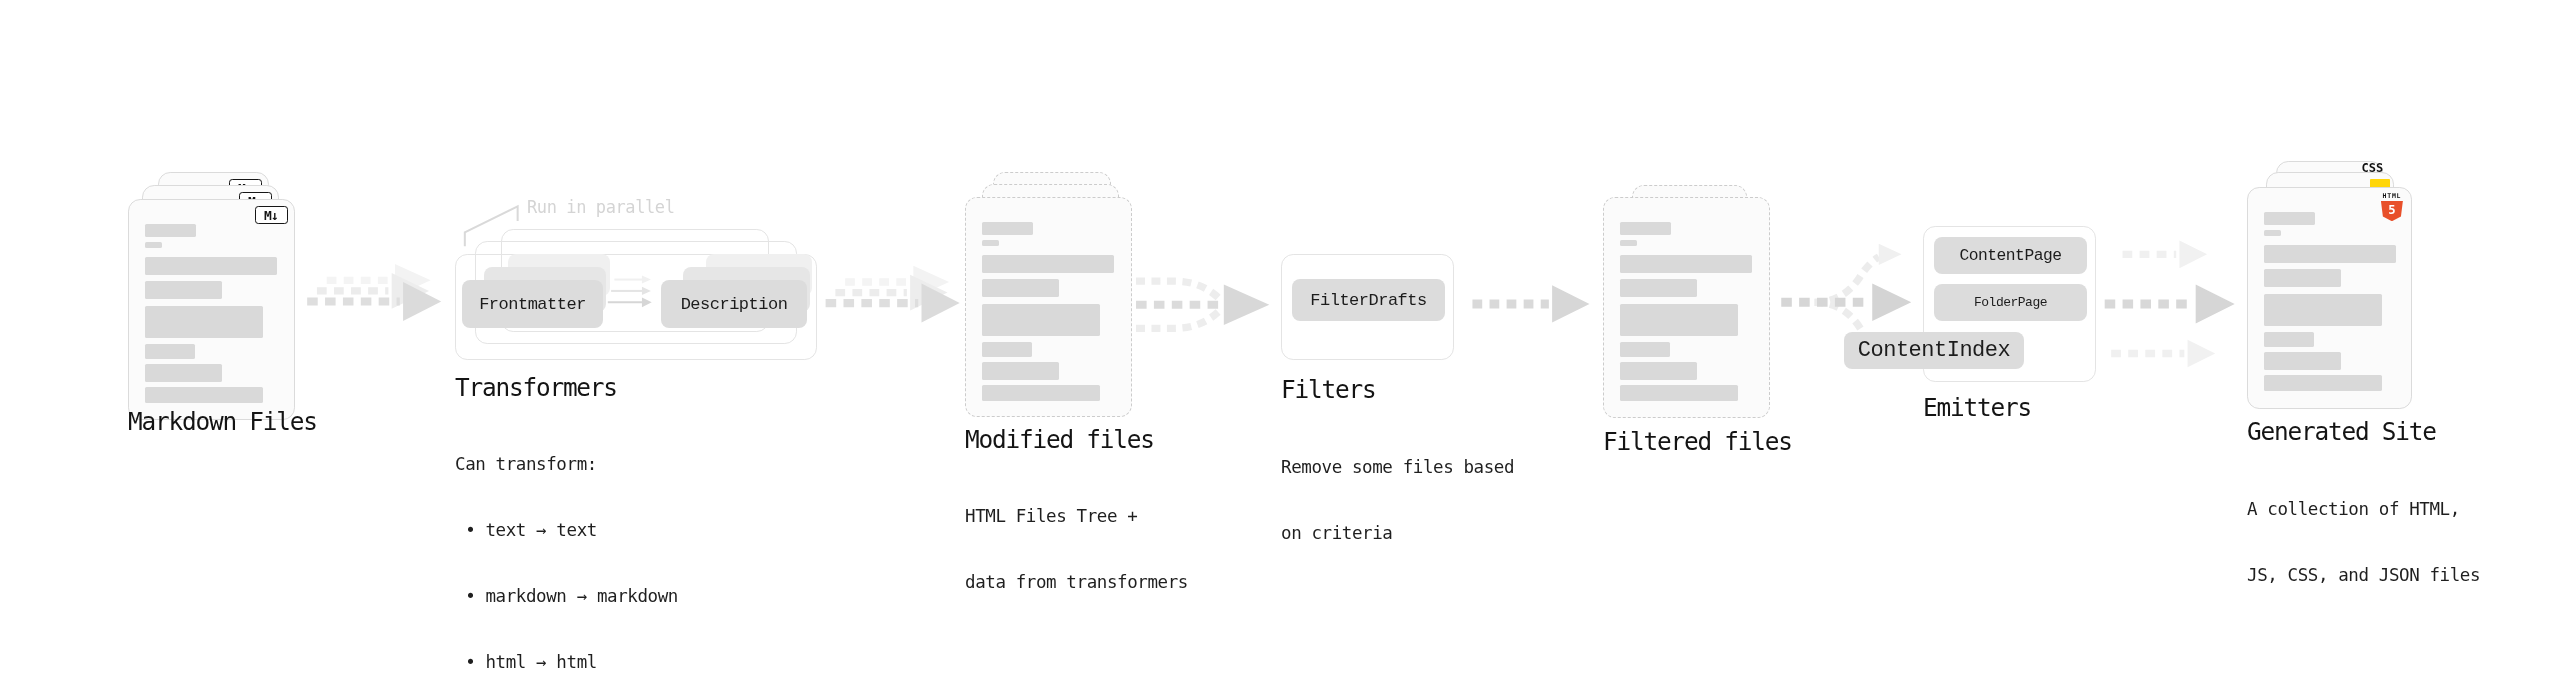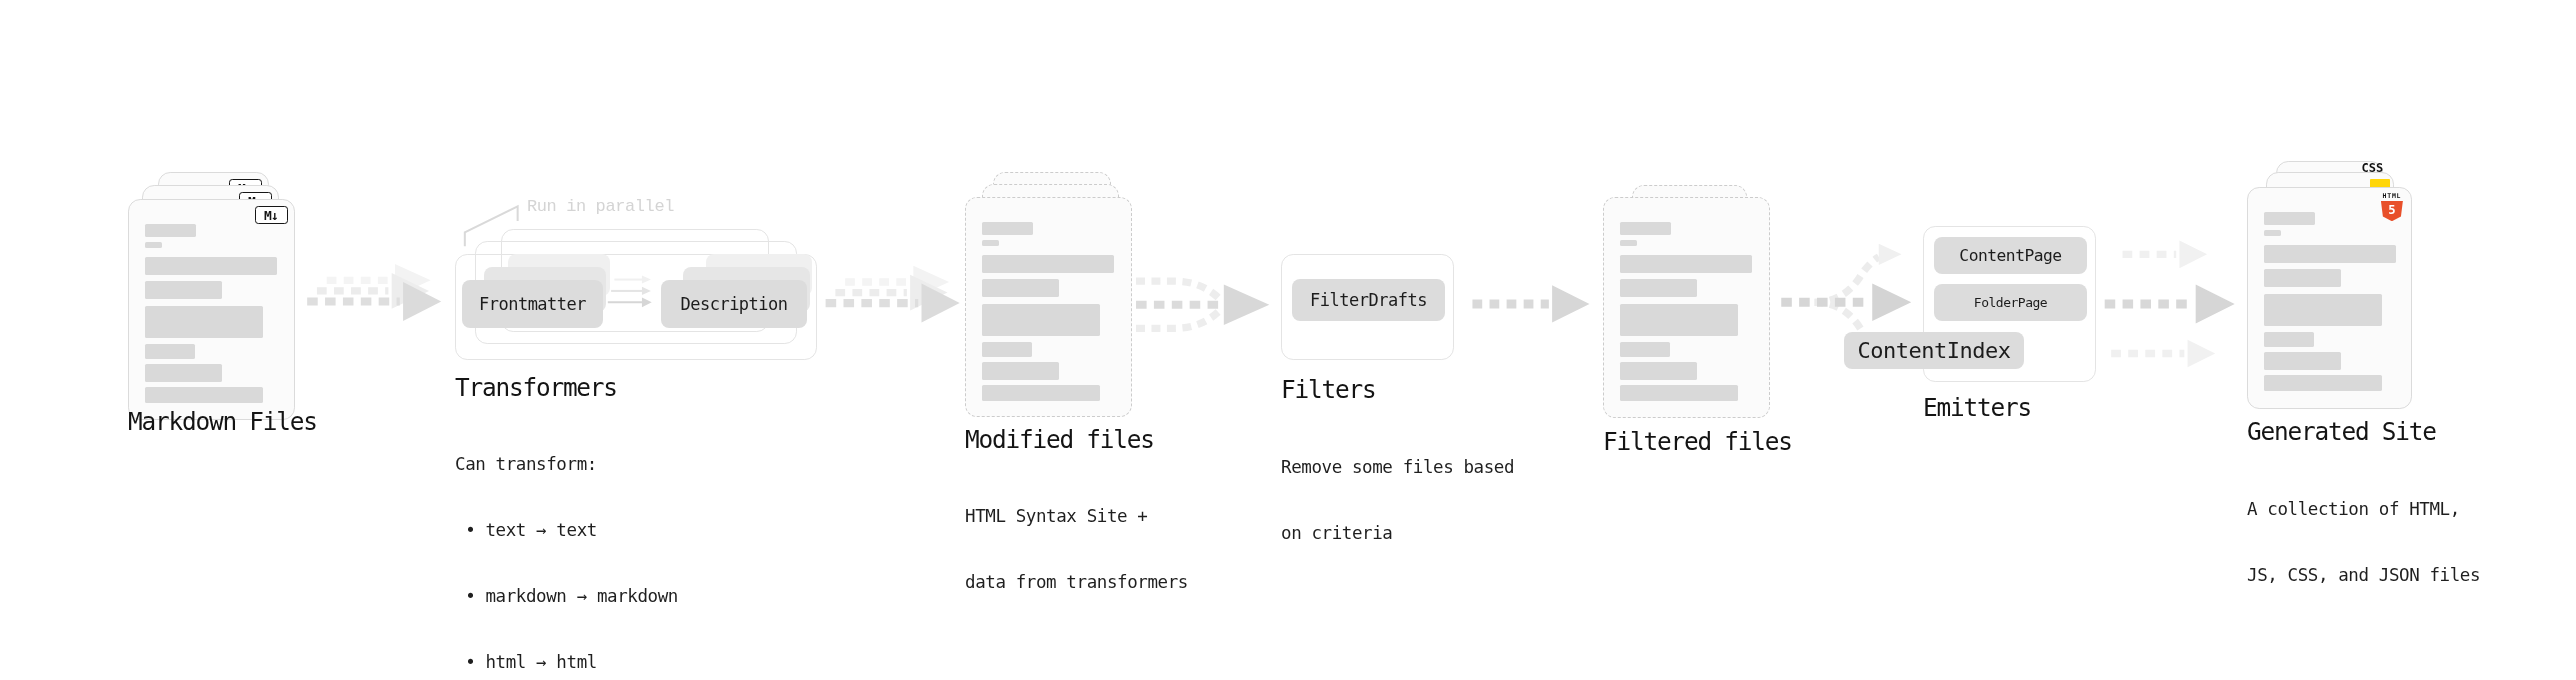--- a/index.html
+++ b/index.html
@@ -39,27 +39,27 @@
   .html5 .word{font-size:6.5px;font-weight:bold;letter-spacing:0.8px;color:#111;line-height:7.3px;}
   .html5 .shield{width:22px;height:20.3px;margin-top:0.8px;background:#e8502a;color:#fff;
     clip-path:polygon(0 0,100% 0,91% 77%,50% 100%,9% 77%);
     font-size:12.2px;font-weight:bold;line-height:19.5px;text-align:center;}
 
   
   .obox{position:absolute;border:1.6px solid #e4e4e4;border-radius:12.2px;box-sizing:border-box;background:transparent;}
 
   
   .plug{position:absolute;background:#dcdcdc;border-radius:8.1px;display:flex;align-items:center;
-    justify-content:center;font-size:17px;letter-spacing:-0.5px;color:#1c1c1c;box-sizing:border-box;}
+    justify-content:center;font-size:17px;letter-spacing:-0.5px;color:#1c1c1c;box-sizing:border-box;font-family:Liberation Mono, monospace;}
   .g1{background:#f0f0f0;}
   .g2{background:#e6e6e6;}
 
   .h{position:absolute;font-size:24.4px;font-weight:500;letter-spacing:-1.2px;color:#141414;white-space:pre;}
   .note{position:absolute;font-size:17.5px;line-height:22px;letter-spacing:-0.4px;color:#1f1f1f;white-space:pre;}
-  .parallel{position:absolute;left:527px;top:197px;font-size:17px;letter-spacing:-0.4px;color:#d4d4d4;white-space:pre;font-family:Liberation Mono, monospace;}
+  .parallel{position:absolute;left:527px;top:197px;font-size:17px;letter-spacing:-0.4px;color:#d4d4d4;white-space:pre;}
 </style>
 </head>
 <body>
 
 <div class="canvas">
 
   <svg class="arrows" width="2576" height="681" viewBox="0 0 3170 838" aria-hidden="true">
     <defs>
       <g id="stack-arrow">
         <line x1="24" y1="-26" x2="104" y2="-26" stroke="#f4f4f4" stroke-width="9" stroke-dasharray="12 9"></line>
@@ -175,21 +175,21 @@
         <i class="b3"></i>
         <i class="b4"></i>
         <i class="b5"></i>
         <i class="b6"></i>
         <i class="b7"></i>
         <i class="b8"></i>
       </div>
   </div>
   <div class="h" style="left:965px;top:425px">Modified files</div>
   <div class="note" style="left:965px;top:461px">
-    <div>HTML Syntax Site +</div>
+    <div>HTML Files Tree +</div>
     <div>data from transformers</div>
   </div>
 
   <div class="obox" style="left:1281px;top:254px;width:173px;height:106px"></div>
   <div class="plug" style="left:1292px;top:279px;width:153px;height:42px">FilterDrafts</div>
   <div class="h" style="left:1281px;top:375px">Filters</div>
   <div class="note" style="left:1281px;top:412px">
     <div>Remove some files based</div>
     <div>on criteria</div>
   </div>

